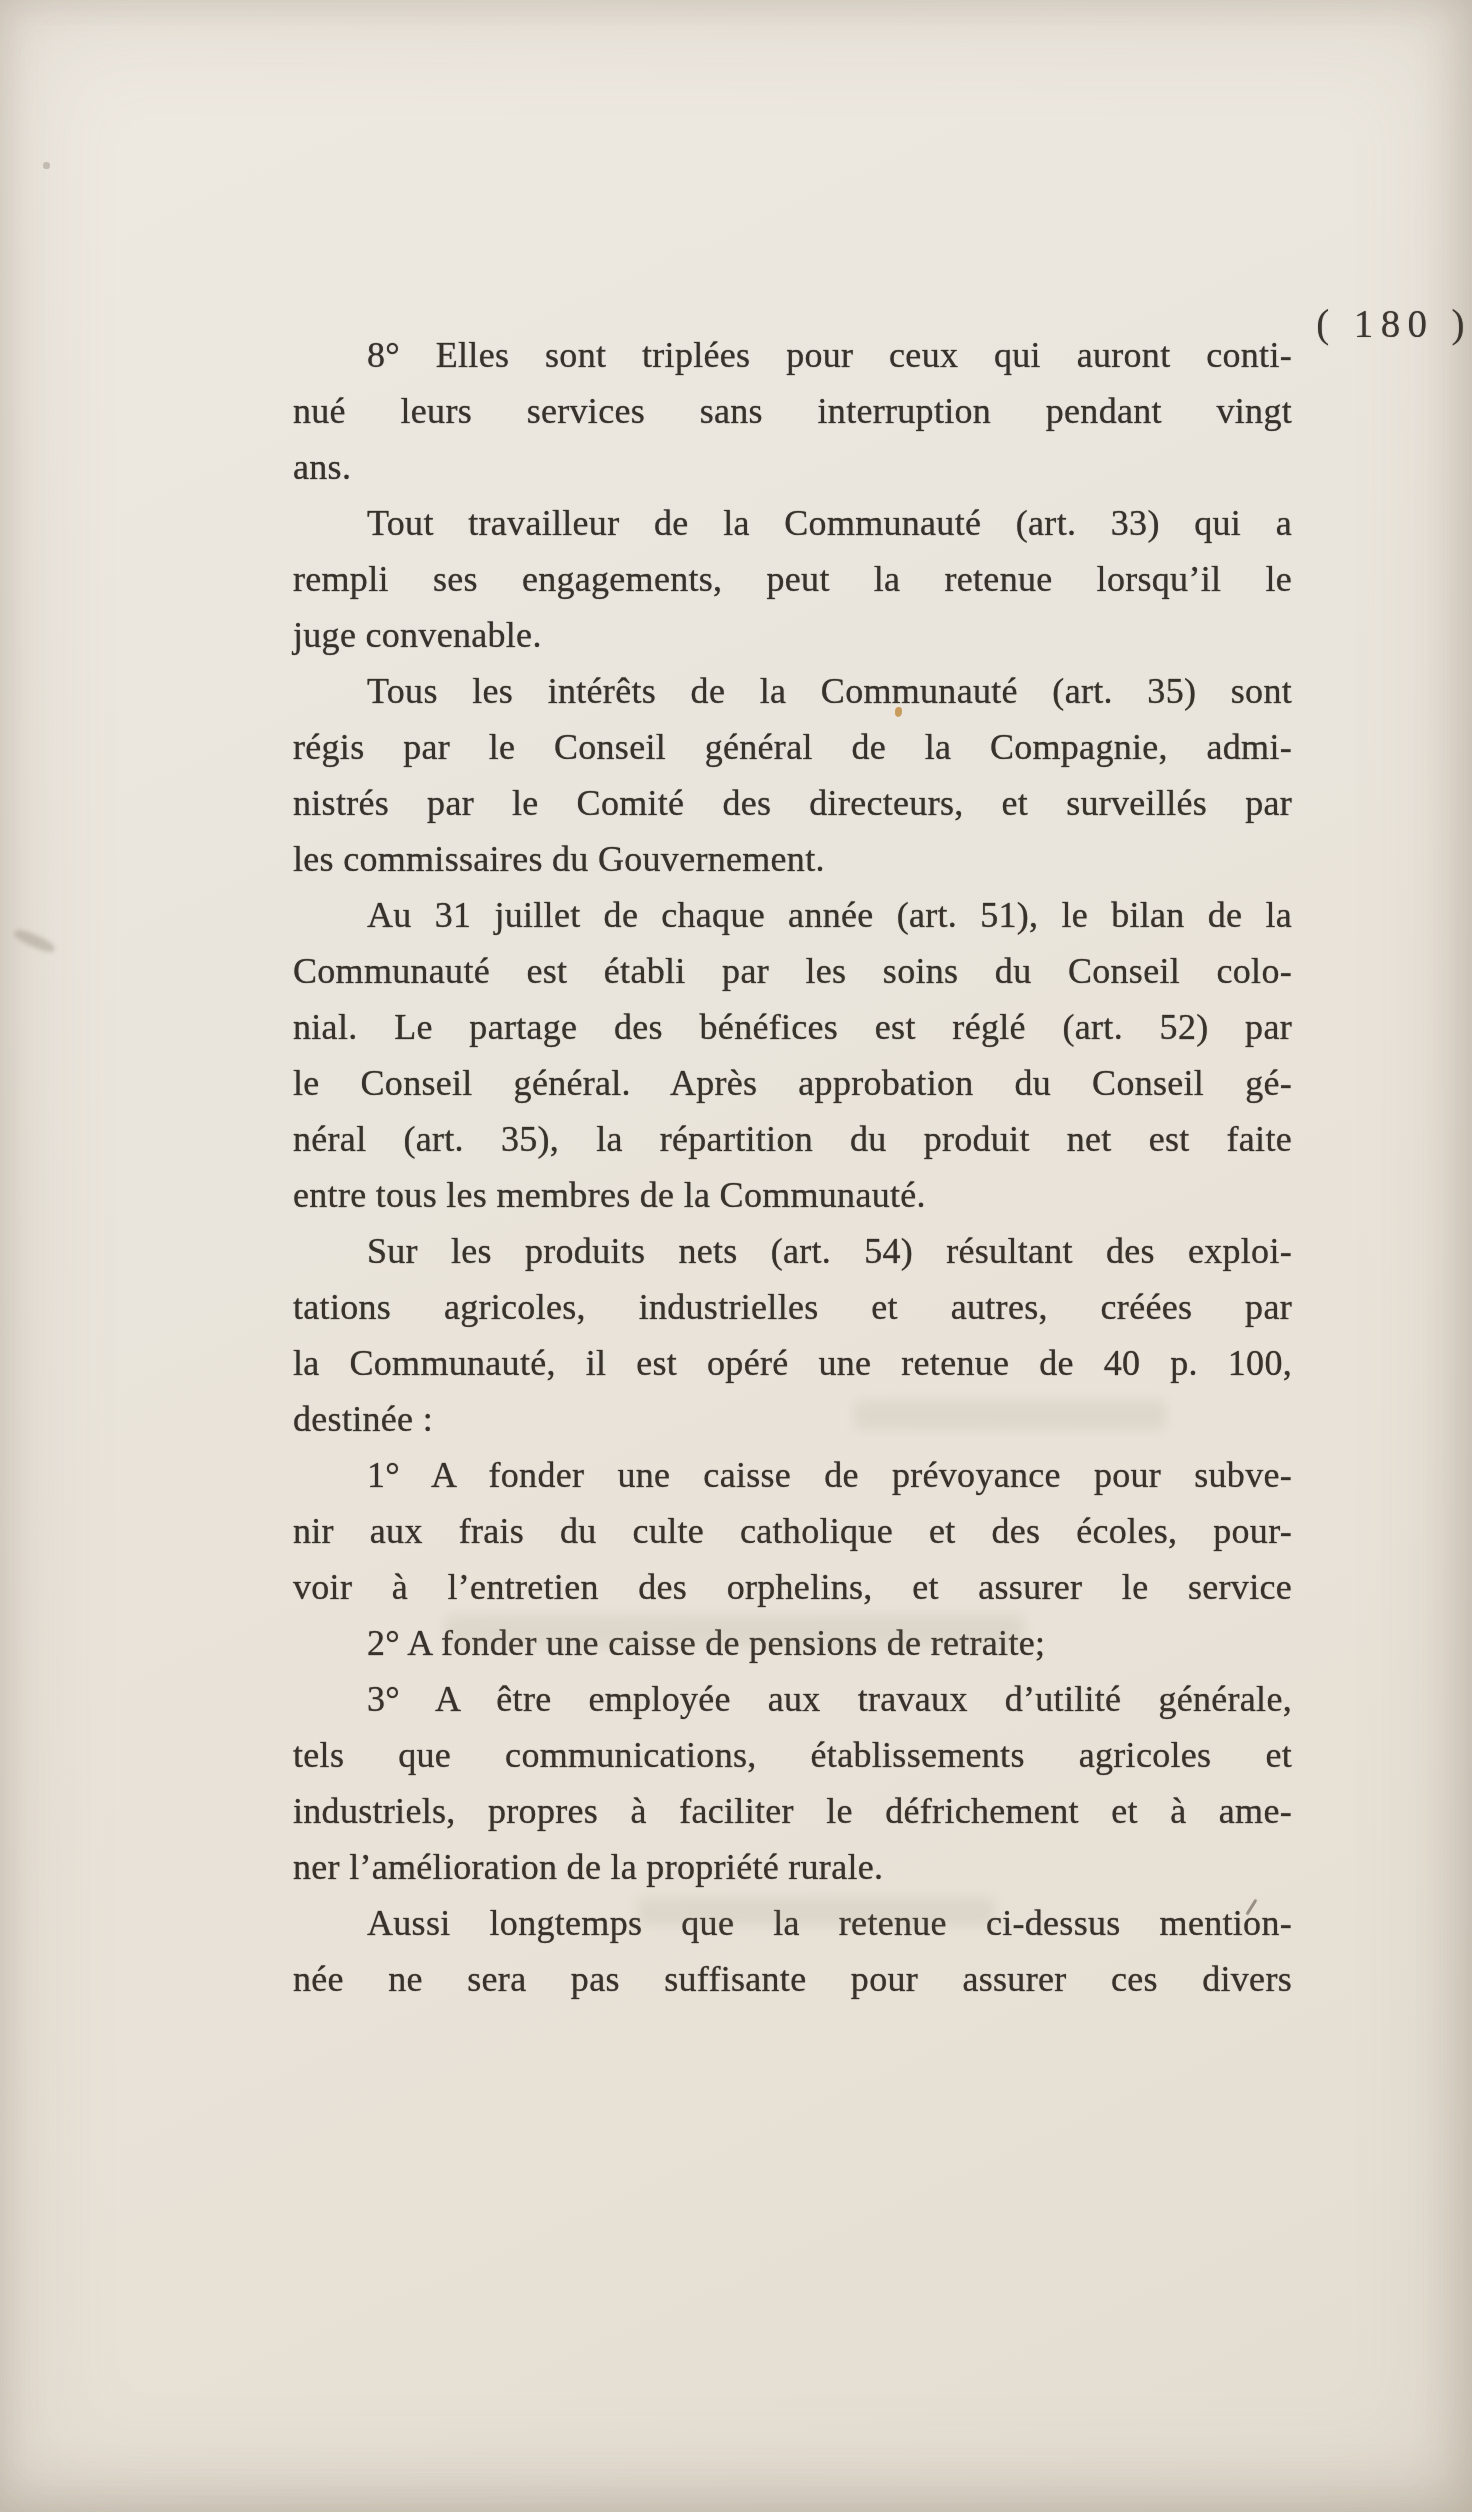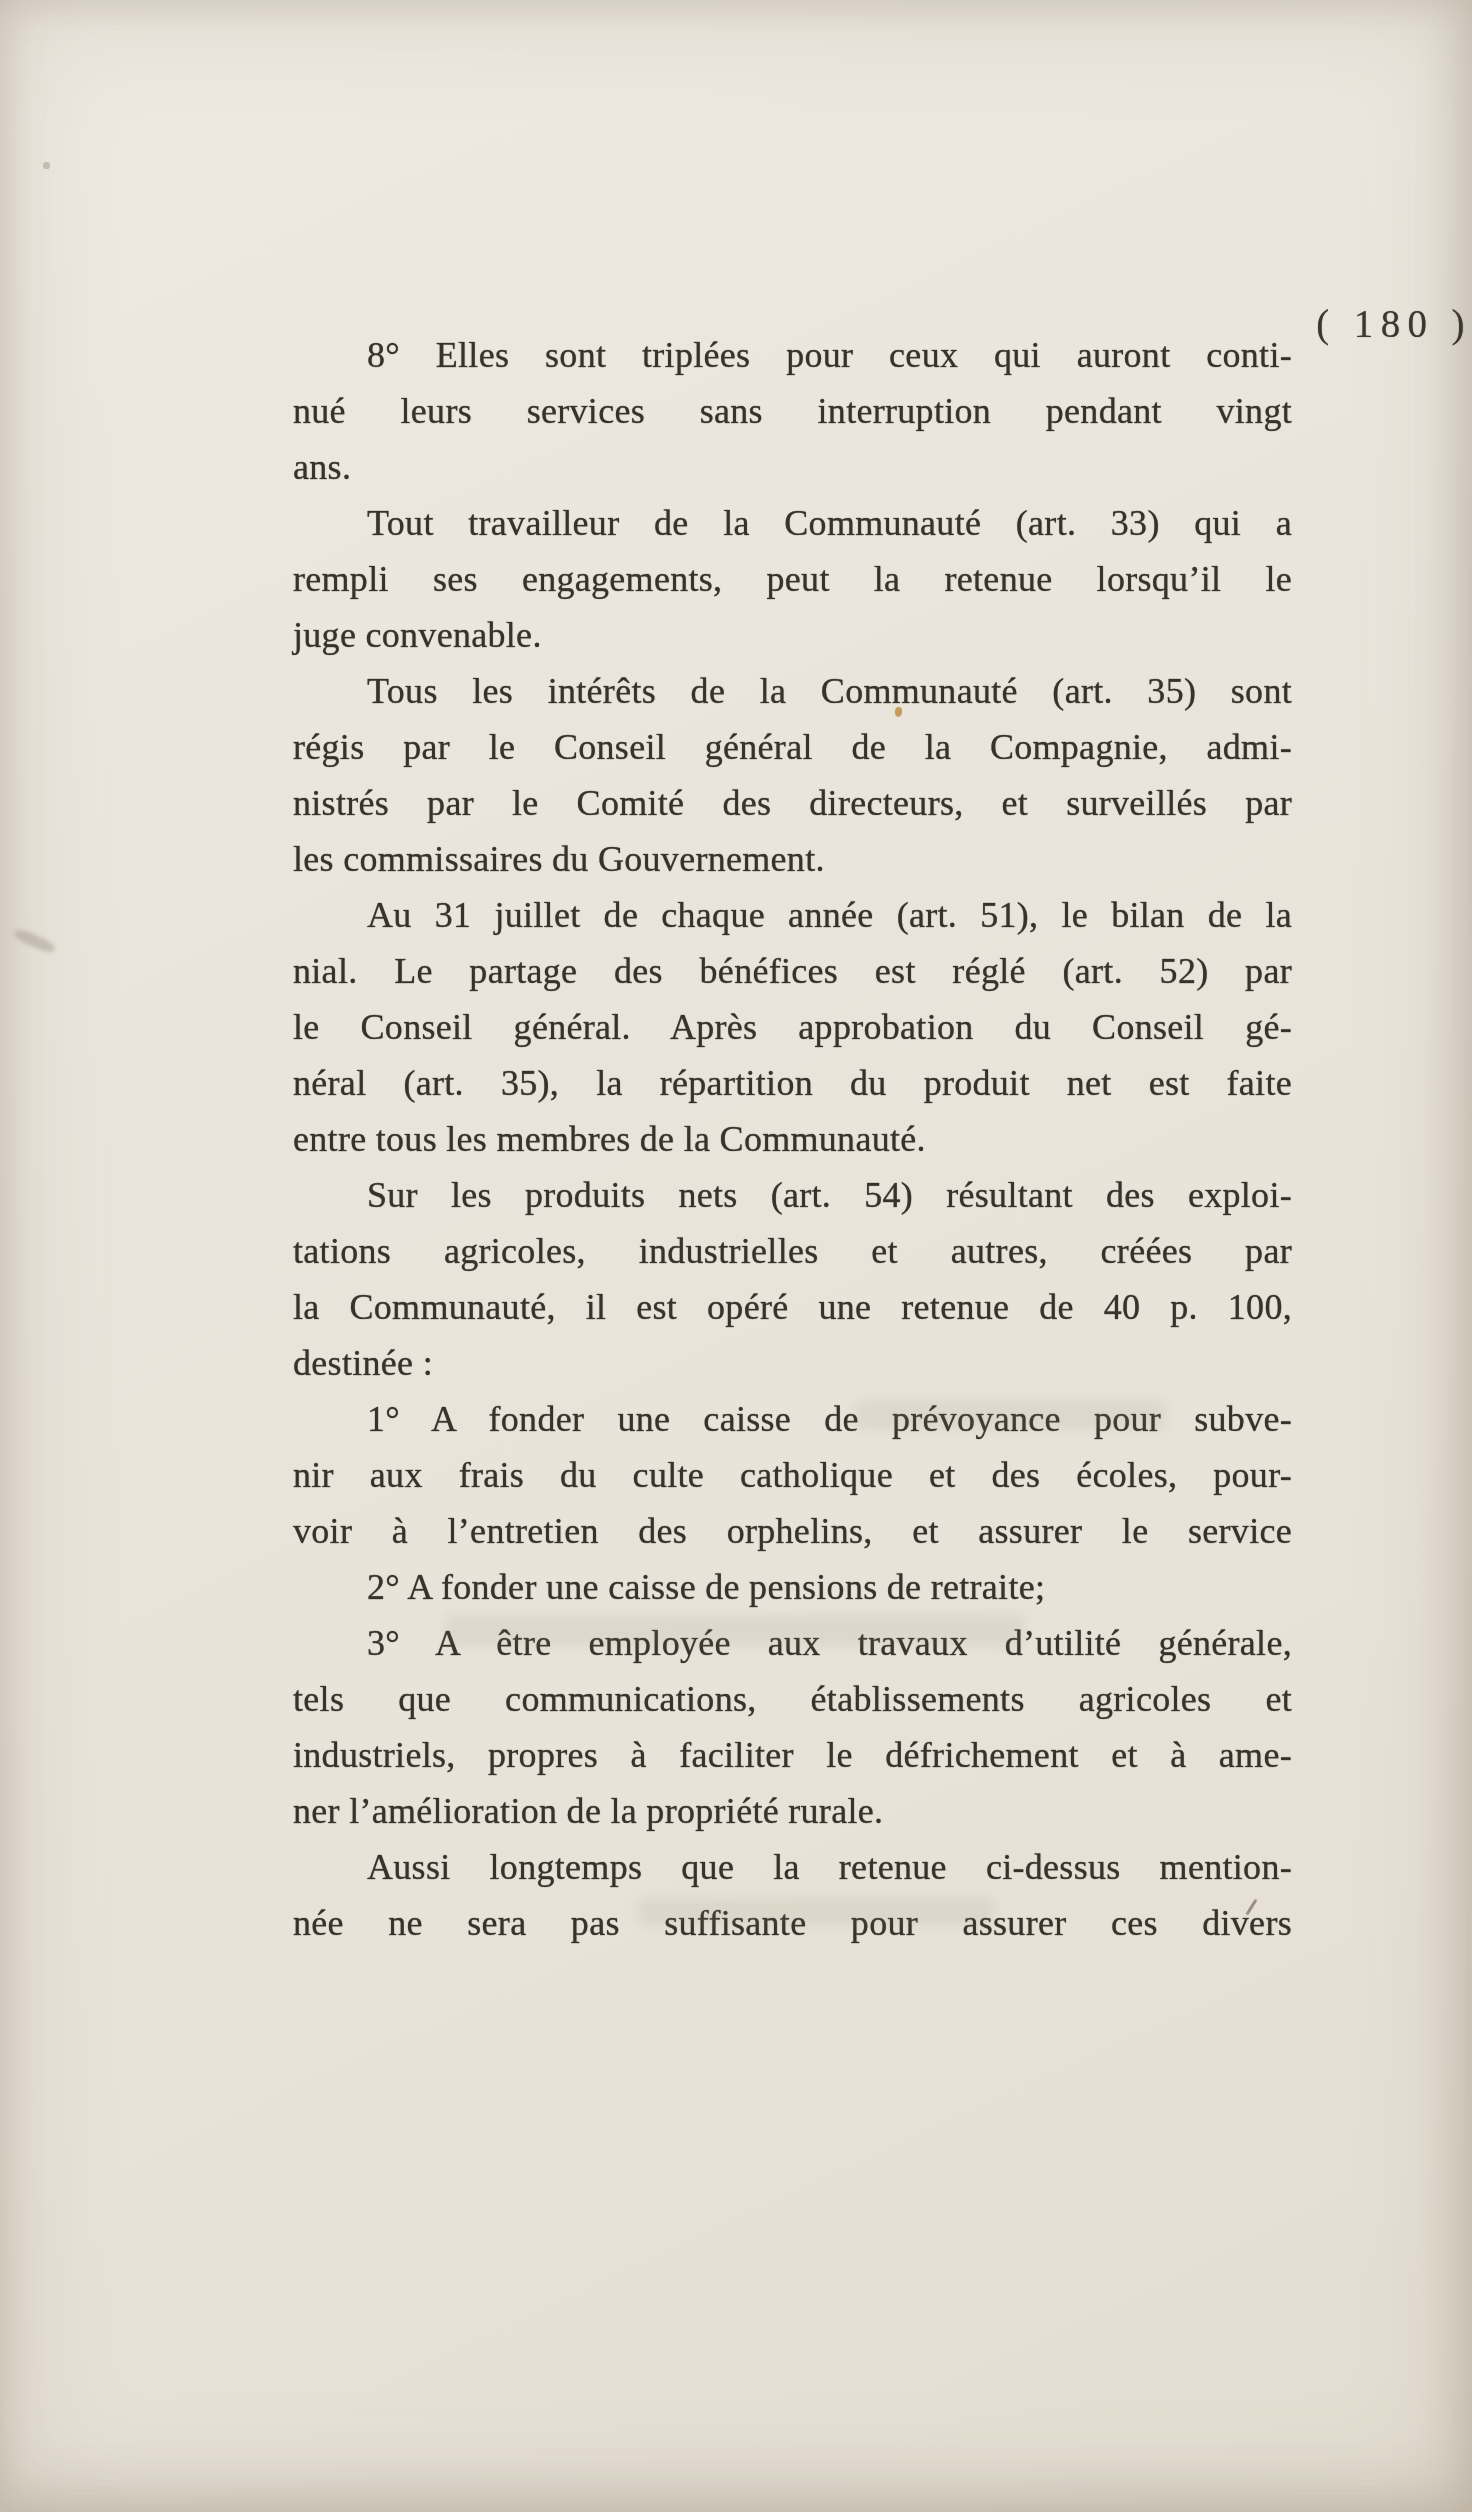--- a/index.html
+++ b/index.html
@@ -104,20 +104,21 @@
       <div class="line">nué leurs services sans interruption pendant vingt</div>
       <div class="line last">ans.</div>
       <div class="line indent">Tout travailleur de la Communauté (art. 33) qui a</div>
       <div class="line">rempli ses engagements, peut la retenue lorsqu’il le</div>
       <div class="line last">juge convenable.</div>
       <div class="line indent">Tous les intérêts de la Communauté (art. 35) sont</div>
       <div class="line">régis par le Conseil général de la Compagnie, admi-</div>
       <div class="line">nistrés par le Comité des directeurs, et surveillés par</div>
       <div class="line last">les commissaires du Gouvernement.</div>
       <div class="line indent">Au 31 juillet de chaque année (art. 51), le bilan de la</div>
+      <div class="line">Communauté est établi par les soins du Conseil colo-</div>
       <div class="line">nial. Le partage des bénéfices est réglé (art. 52) par</div>
       <div class="line">le Conseil général. Après approbation du Conseil gé-</div>
       <div class="line">néral (art. 35), la répartition du produit net est faite</div>
       <div class="line last">entre tous les membres de la Communauté.</div>
       <div class="line indent">Sur les produits nets (art. 54) résultant des exploi-</div>
       <div class="line">tations agricoles, industrielles et autres, créées par</div>
       <div class="line">la Communauté, il est opéré une retenue de 40 p. 100,</div>
       <div class="line last">destinée :</div>
       <div class="line indent">1° A fonder une caisse de prévoyance pour subve-</div>
       <div class="line">nir aux frais du culte catholique et des écoles, pour-</div>

